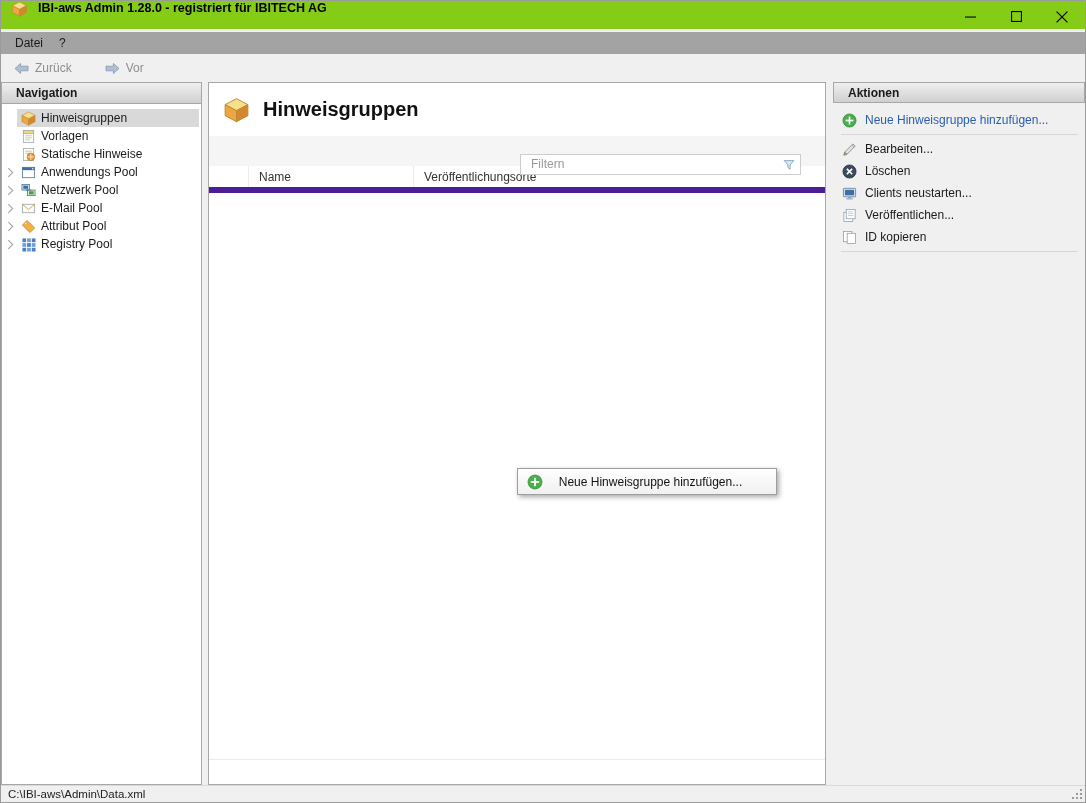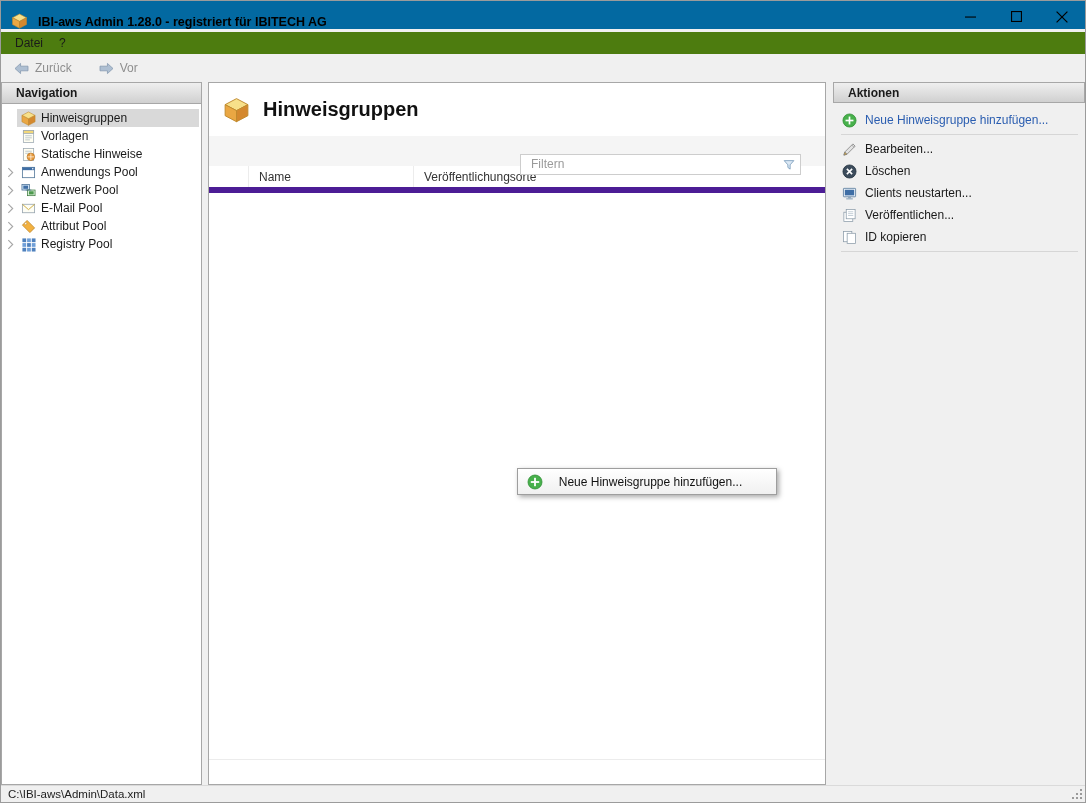--- a/index.html
+++ b/index.html
@@ -8,32 +8,32 @@
     width: 1086px; height: 803px;
     position: relative;
     font-family: "Liberation Sans", sans-serif;
     background: #f0f0f0;
     border: 1px solid #9b9b9b;
     overflow: hidden;
     cursor: default;
   }
 
   
-  .titlebar { position: absolute; left: 0; top: 0; width: 100%; height: 28px; background: #0369a1; display: flex; align-items: flex-end; }
+  .titlebar { position: absolute; left: 0; top: 0; width: 100%; height: 28px; background: #84cc16; display: flex; align-items: flex-start; }
   .app-icon { width: 17px; height: 16px; margin-left: 10px; flex: 0 0 auto; }
   .title-text { margin-left: 10px; font-size: 12.5px; font-weight: 700; color: #000; }
   .win-controls { position: absolute; right: 0; top: 0; height: 31px; display: flex; }
   .win-btn { width: 46px; height: 31px; display: flex; align-items: center; justify-content: center; }
 
   
-  .menubar { position: absolute; left: 0; top: 31px; width: 100%; height: 22px; background: #4d7c0f; display: flex; align-items: center; padding-left: 6px; font-size: 12px; color: #1a1a1a; }
+  .menubar { position: absolute; left: 0; top: 31px; width: 100%; height: 22px; background: #a3a3a3; display: flex; align-items: center; padding-left: 6px; font-size: 12px; color: #1a1a1a; }
   .menu-item { padding: 0 8px; height: 100%; display: flex; align-items: center; }
 
   
-  .toolbar { position: absolute; left: 0; top: 53px; width: 100%; height: 28px; display: flex; align-items: center; padding-left: 6px; gap: 14px; }
+  .toolbar { position: absolute; left: 0; top: 53px; width: 100%; height: 28px; display: flex; align-items: center; padding-left: 6px; gap: 20px; }
   .tool-btn { display: flex; align-items: center; gap: 5px; padding: 3px 6px; font-size: 12px; color: #8e8e8e; }
   .tool-btn svg { display: block; }
 
   
   .panel-header { height: 21px; background: linear-gradient(#efefef, #d0d0d0); border-bottom: 1px solid #a7a7a7; display: flex; align-items: center; padding-left: 14px; font-size: 12px; font-weight: 700; color: #1a1a1a; }
 
   
   .nav-panel { position: absolute; left: 0; top: 81px; width: 201px; bottom: 17px; background: #fff; border: 1px solid #a7a7a7; }
   .tree { padding-top: 5px; }
   .tree-row { height: 18px; display: flex; align-items: center; font-size: 12px; color: #1a1a1a; }

